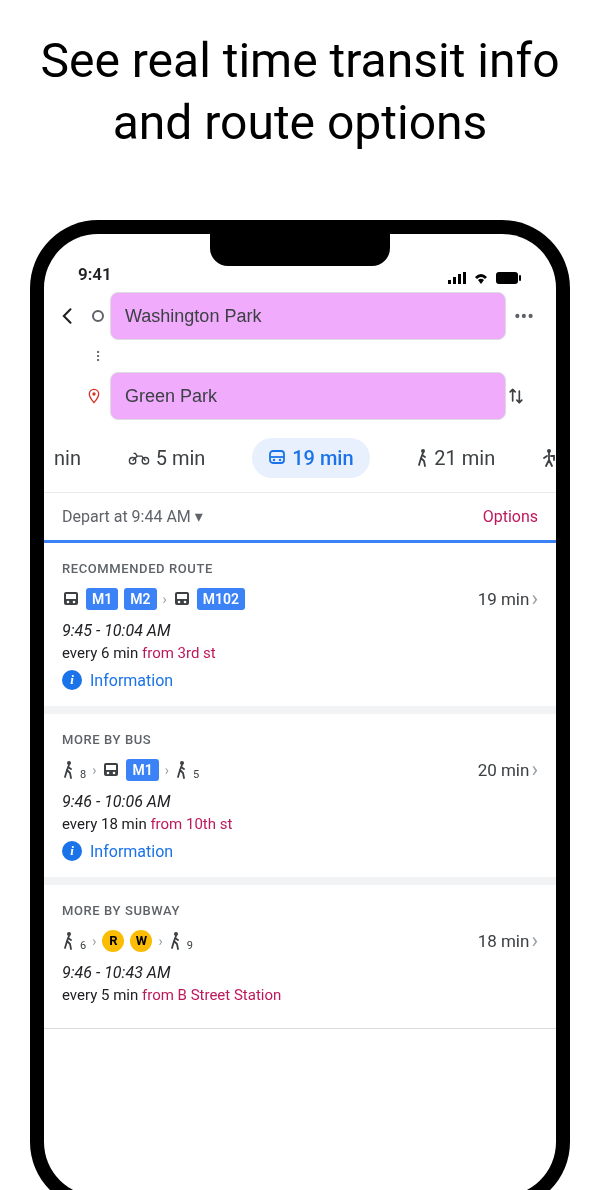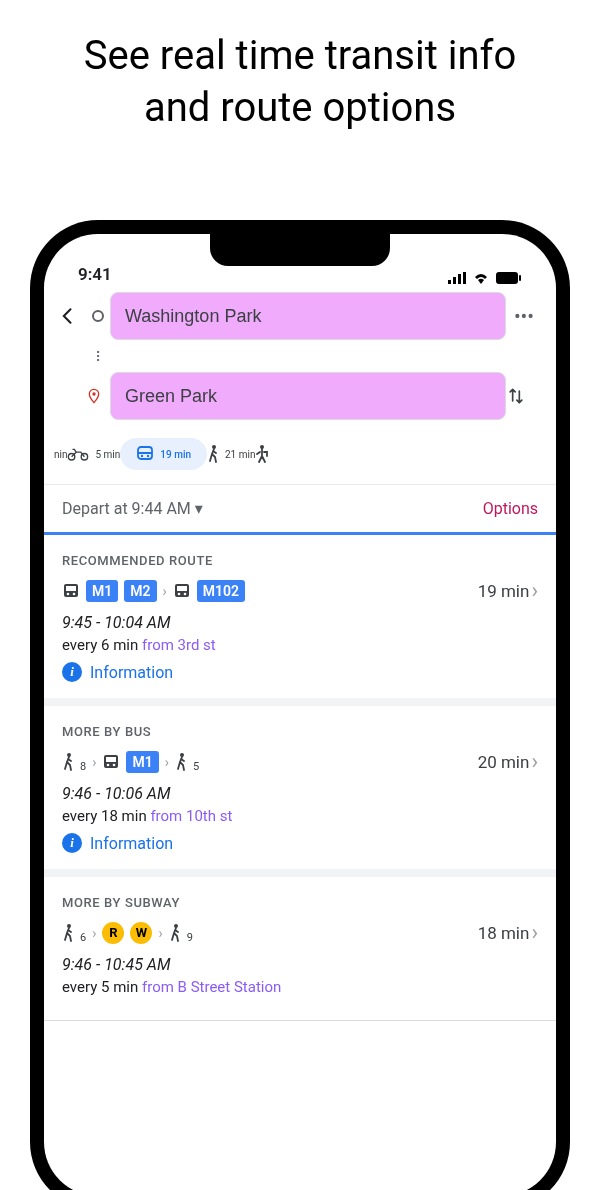--- a/index.html
+++ b/index.html
@@ -4,21 +4,21 @@
 <style>
   * { box-sizing: border-box; margin: 0; padding: 0; }
   body {
     width: 600px; height: 1190px;
     font-family: -apple-system, BlinkMacSystemFont, "Segoe UI", Roboto, Helvetica, Arial, sans-serif;
     background: #fff;
     color: #202124;
   }
   .promo {
     text-align: center;
-    font-size: 40px;
+    font-size: 48px;
     font-weight: 400;
     padding: 30px 20px 0 20px;
     line-height: 1.3;
     color: #000;
   }
   .phone {
     position: absolute;
     top: 220px; left: 50%; transform: translateX(-50%);
     width: 540px; height: 990px;
     background: #000;
@@ -55,23 +55,23 @@
   .dot-circle { width: 12px; height: 12px; border: 2px solid #5f6368; border-radius: 50%; margin: 0 auto; }
   .pin-dest { color: #d93025; font-size: 18px; text-align: center; }
   .route-input {
     width: 100%; height: 48px; border: 1px solid #dadce0;
     border-radius: 8px; padding: 0 14px; font-size: 18px;
     color: #3c4043; background: #f0abfc;
   }
   .vdots, .more { font-size: 20px; color: #5f6368; text-align: center; letter-spacing: 0; }
   .vdots { line-height: 4px; }
   .mode-tabs {
-    display: flex; align-items: center; 
+    display: flex; align-items: center; gap: 22px;
     padding: 18px 0 14px 10px; overflow: hidden;
-    color: #3c4043; font-size: 10px;
+    color: #3c4043; font-size: 20px; justify-content: space-between;
   }
   .mode-tab { display: inline-flex; align-items: center; gap: 6px; white-space: nowrap; }
   .mode-tab.active {
     background: #e8f0fe; color: #1a73e8; font-weight: 500;
     padding: 8px 16px; border-radius: 20px;
   }
   .control-row {
     display: flex; justify-content: space-between; align-items: center;
     padding: 14px 18px; border-top: 1px solid #e8eaed; border-bottom: 3px solid #3b82f6;
     font-size: 16px;
@@ -92,21 +92,21 @@
   .badge-yellow {
     background: #fbbc04; color: #000; font-weight: 700;
     width: 22px; height: 22px; border-radius: 50%;
     display: inline-flex; align-items: center; justify-content: center;
     font-size: 13px;
   }
   .step-sep { color: #9aa0a6; font-size: 14px; }
   .duration { display: flex; align-items: center; gap: 2px; color: #3c4043; font-size: 17px; }
   .time-range { font-size: 16px; color: #202124; margin-bottom: 4px; font-style: italic; }
   .freq { font-size: 15px; color: #202124; margin-bottom: 8px; }
-  .freq .from { color: #8b5cf6; }
+  .freq .from { color: #be185d; }
   .info-row { display: flex; align-items: center; gap: 8px; color: #1a73e8; font-size: 16px; }
   .info-circle {
     width: 20px; height: 20px; border-radius: 50%; background: #1a73e8;
     color: #fff; display: inline-flex; align-items: center; justify-content: center;
     font-size: 13px; font-weight: 700; font-style: italic; font-family: Georgia, serif;
   }
   .walk-sub { font-size: 11px; color: #3c4043; position: relative; top: 5px; }
   .swap-icon { font-size: 20px; color: #3c4043; text-align: center; }
   svg { display: block; }
 </style>
@@ -324,18 +324,18 @@
                 <path d="M7 4 L5 9 L3 16 M5 9 L8 12 L9 17 M6 6 L9 8" stroke="#3c4043" stroke-width="1.8" fill="none" stroke-linecap="round"></path>
               </svg>
             </span>
             <span class="walk-sub">9</span>
         </div>
         <div class="duration">
           <span>18 min</span>
           <span style="color:#9aa0a6;font-size:22px">›</span>
         </div>
       </div>
-      <div class="time-range">9:46 - 10:45 AM</div>
+      <div class="time-range">9:46 - 10:43 AM</div>
       <div class="freq"><span>every 5 min </span><span class="from">from B Street Station</span></div>
     </div>
 
   </div>
 </div>
 
 </body></html>

